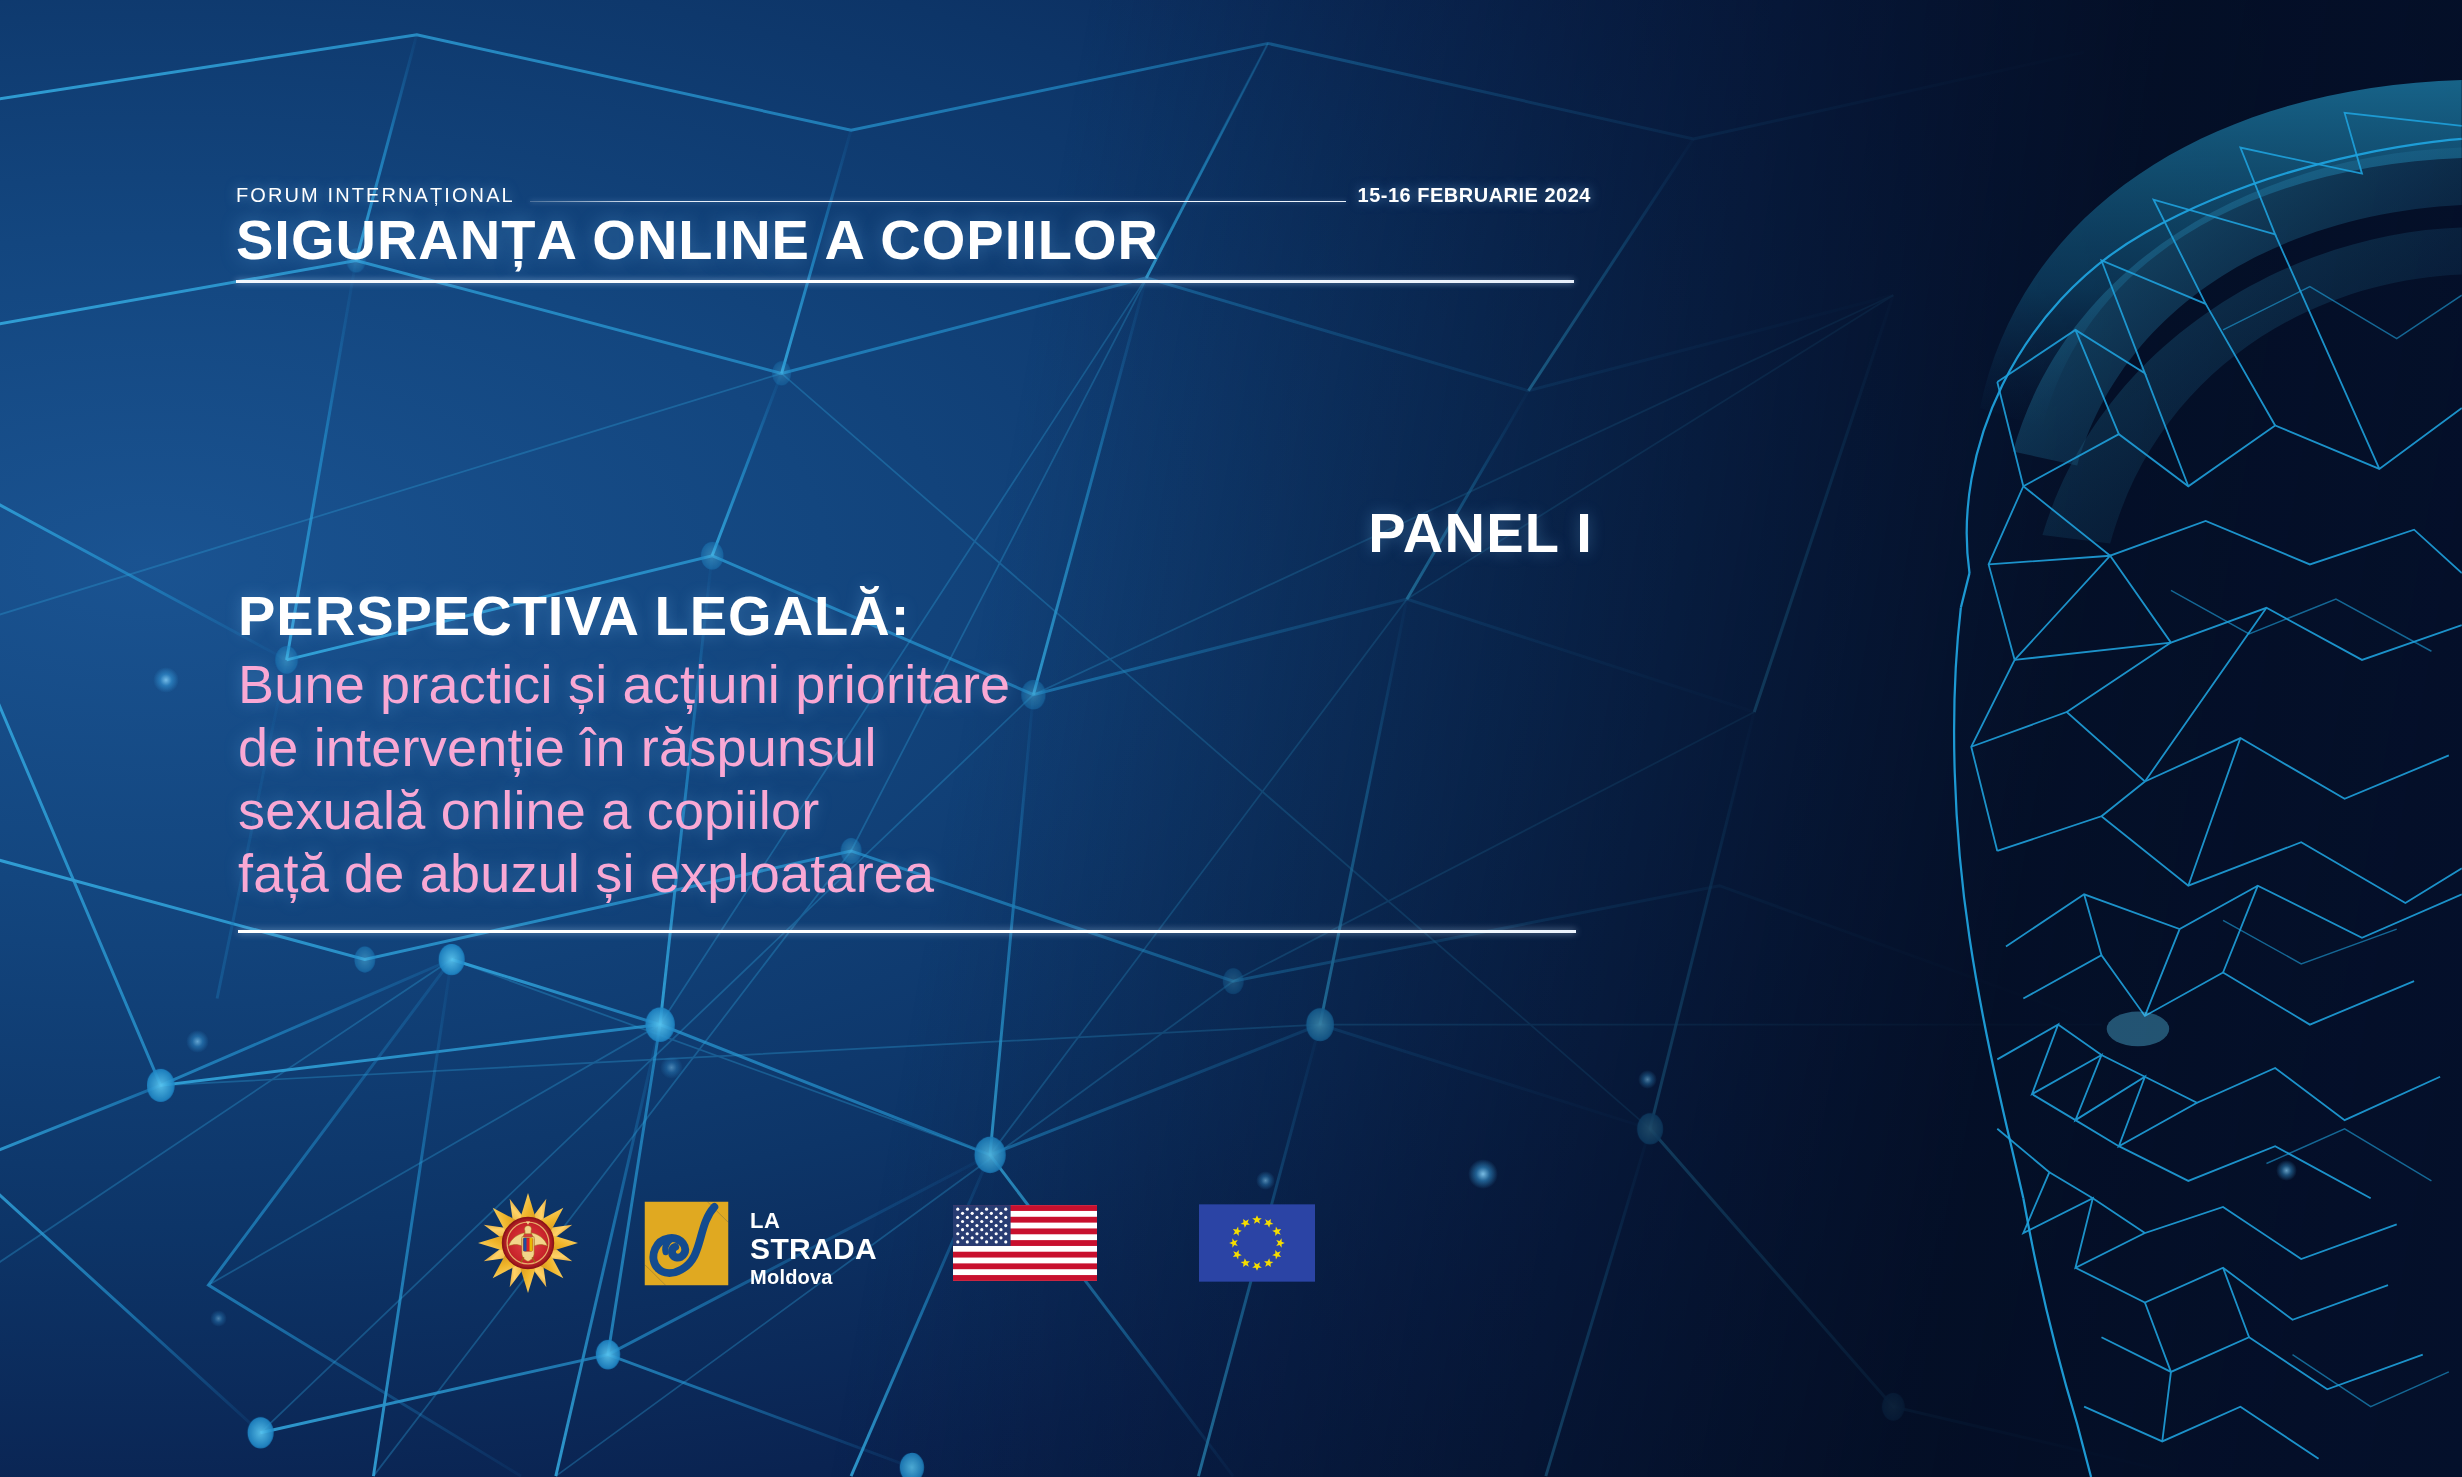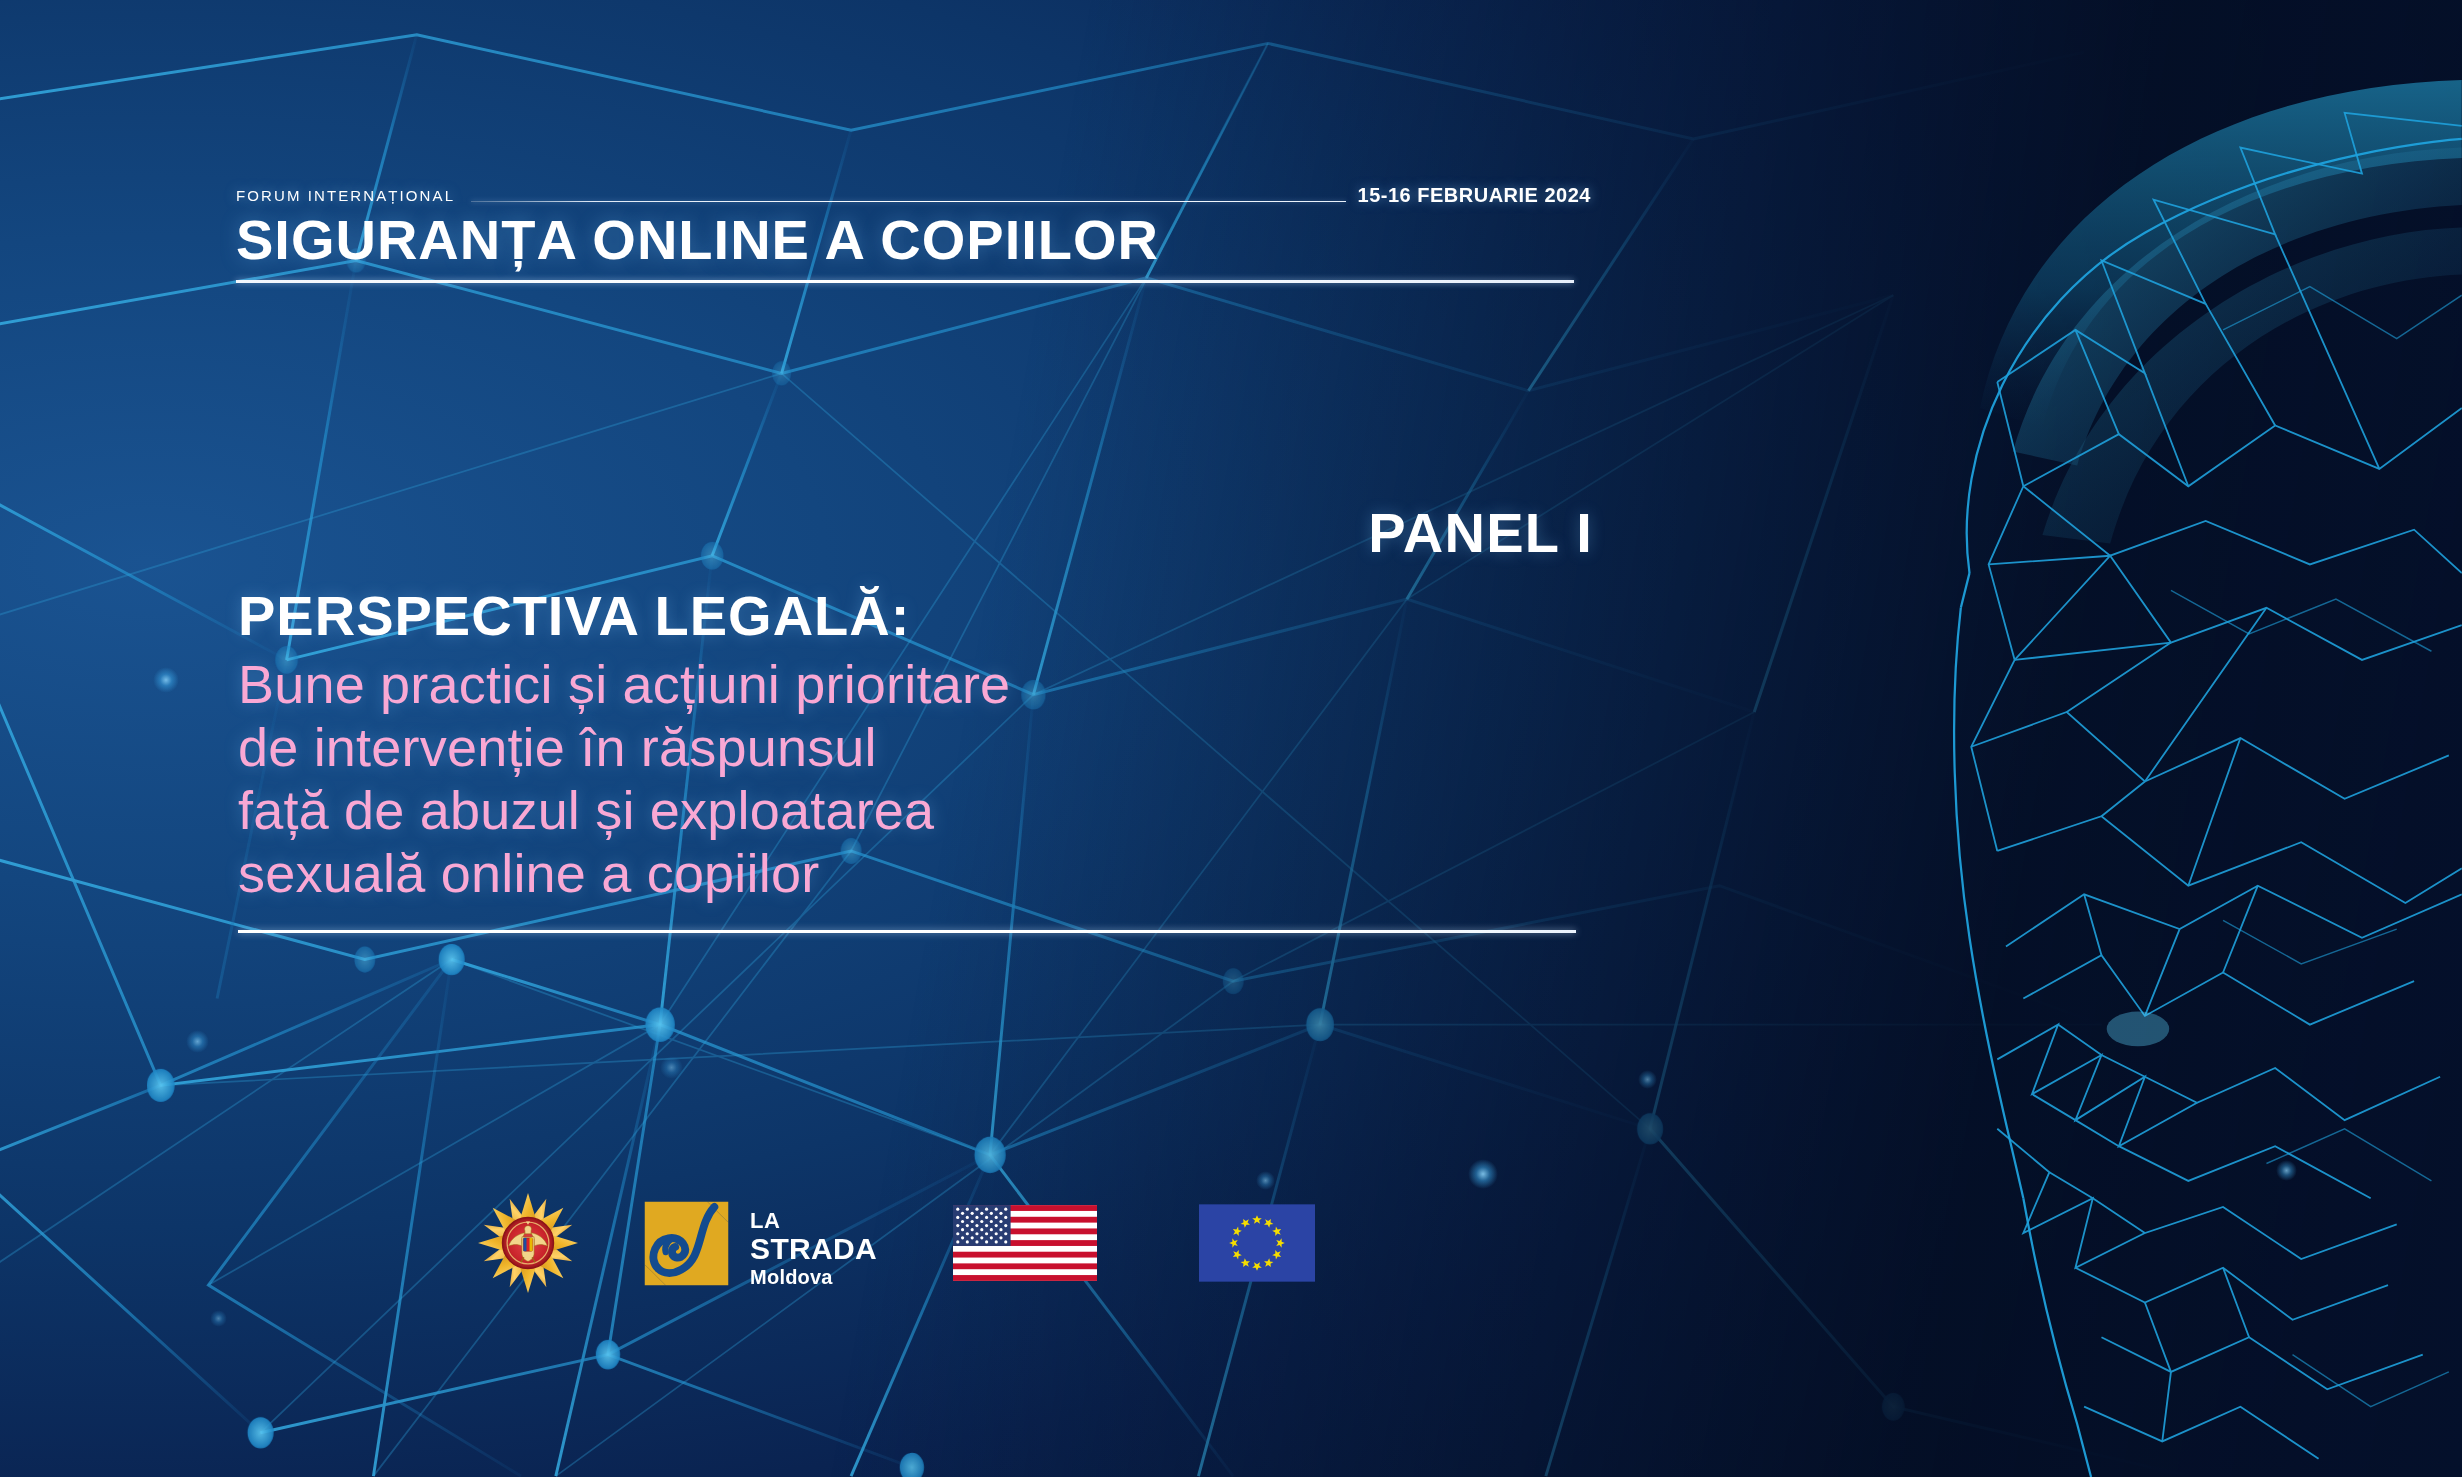--- a/index.html
+++ b/index.html
@@ -29,21 +29,21 @@
   .glow{
     position:absolute;border-radius:50%;
     background:radial-gradient(circle, rgba(140,215,255,.95) 0%, rgba(60,170,235,.55) 32%, rgba(30,120,200,0) 70%);
     pointer-events:none;
   }
 
   
   .header{position:absolute;left:236px;top:184px;width:1355px;}
   .hdr-row{display:flex;align-items:center;gap:0;}
   .kicker{
-    color:#ffffff;font-size:15px;letter-spacing:2.1px;font-weight:400;
+    color:#ffffff;font-size:20px;letter-spacing:2.1px;font-weight:400;
     white-space:nowrap;text-shadow:0 0 12px rgba(150,210,255,.55);
   }
   .kicker-rule{
     flex:1;height:1.7px;margin:0 12px 0 15.6px;
     background:linear-gradient(90deg, rgba(255,255,255,.25), #dfe9f6 14%, #ffffff 55%, #e8f1fb 100%);
     box-shadow:0 0 5.2px rgba(180,215,255,.5);
     position:relative;top:6px;
   }
   .hdr-date{
     color:#ffffff;font-size:20px;font-weight:700;letter-spacing:0.5px;white-space:nowrap;
@@ -279,22 +279,22 @@
 
   <div class="panel">
     <div class="panel-row">
       <div class="panel-label">PANEL I</div>
       <div class="panel-rule"></div>
     </div>
     <div class="panel-sub">PERSPECTIVA LEGALĂ:</div>
     <div class="panel-body">
       <div>Bune practici și acțiuni prioritare</div>
       <div>de intervenție în răspunsul</div>
+      <div>sexuală online a copiilor</div>
       <div>față de abuzul și exploatarea</div>
-      <div>sexuală online a copiilor</div>
     </div>
     <div class="panel-bottom-rule"></div>
   </div>
 
   <div class="logos">
 
     <div class="logo-slot slot-police">
       <svg width="102" height="102" viewBox="0 0 100 100">
         <defs>
           <linearGradient id="gold1" x1="0" y1="0" x2="1" y2="1">

